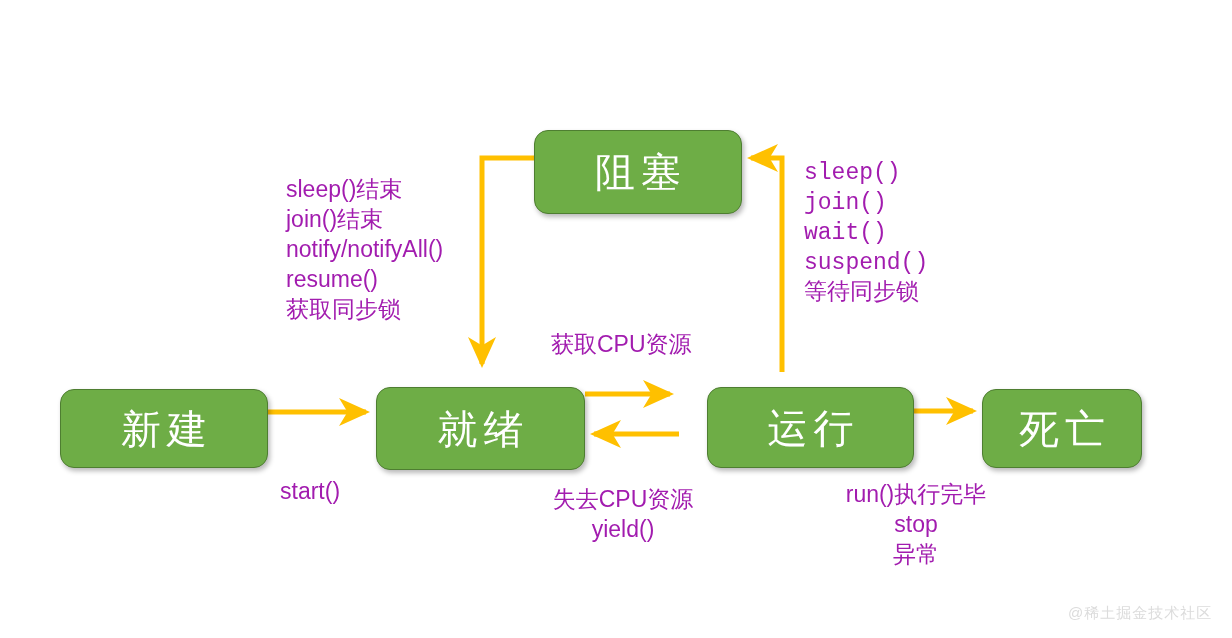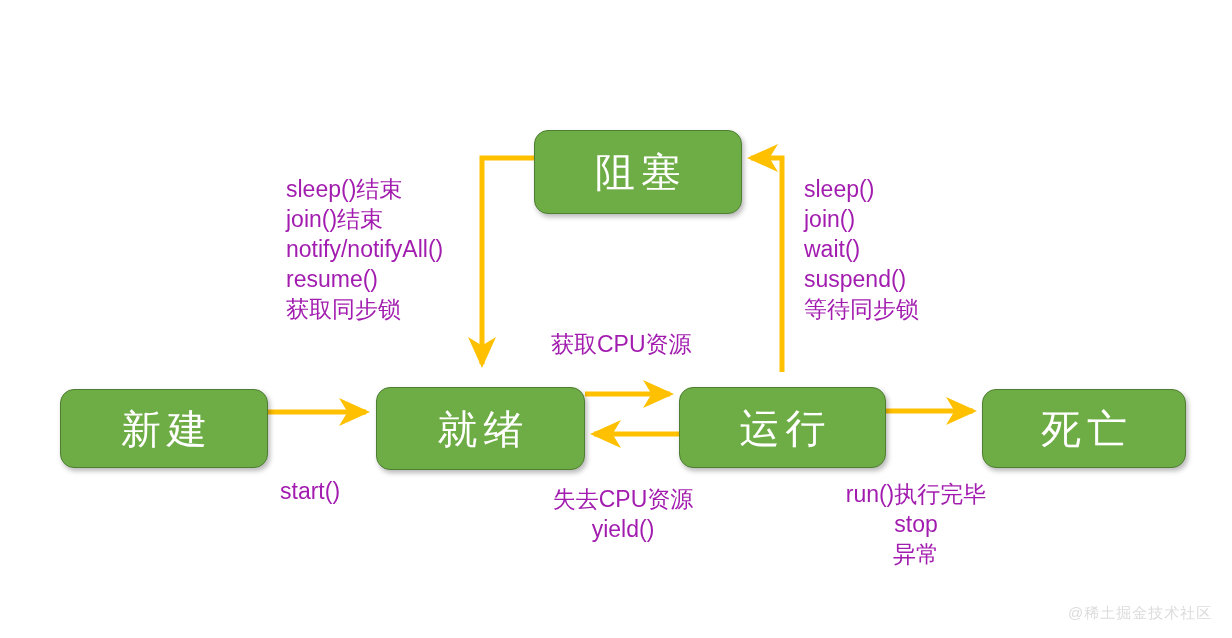--- a/index.html
+++ b/index.html
@@ -108,35 +108,35 @@
   </div>
 
   <div class="state-box" style="left:60px; top:374px; width:208px; height:79px;">
     <span class="state-label">新建</span>
   </div>
 
   <div class="state-box" style="left:376px; top:372px; width:209px; height:83px;">
     <span class="state-label">就绪</span>
   </div>
 
-  <div class="state-box" style="left:679px; top:372px; width:207px; height:81px;justify-content:center;">
+  <div class="state-box" style="left:707px; top:372px; width:207px; height:81px;justify-content:center;">
     <span class="state-label">运行</span>
   </div>
 
-  <div class="state-box" style="left:982px; top:374px; width:204px; height:79px;">
+  <div class="state-box" style="left:982px; top:374px; width:160px; height:79px;">
     <span class="state-label">死亡</span>
   </div>
 
   <div class="note left" style="left:286px; top:174px;">sleep()结束
 join()结束
 notify/notifyAll()
 resume()
 获取同步锁</div>
 
-  <div class="note left" style="left:804px; top:174px;">sleep()
+  <div class="note left" style="left:804px; top:158px;font-family:Liberation Mono, monospace;">sleep()
 join()
 wait()
 suspend()
 等待同步锁</div>
 
   <div class="note left" style="left:280px; top:476px;">start()</div>
 
   <div class="note left" style="left:551px; top:329px;">获取CPU资源</div>
 
   <div class="note center" style="left:544px; top:484px; width:158px;">失去CPU资源

